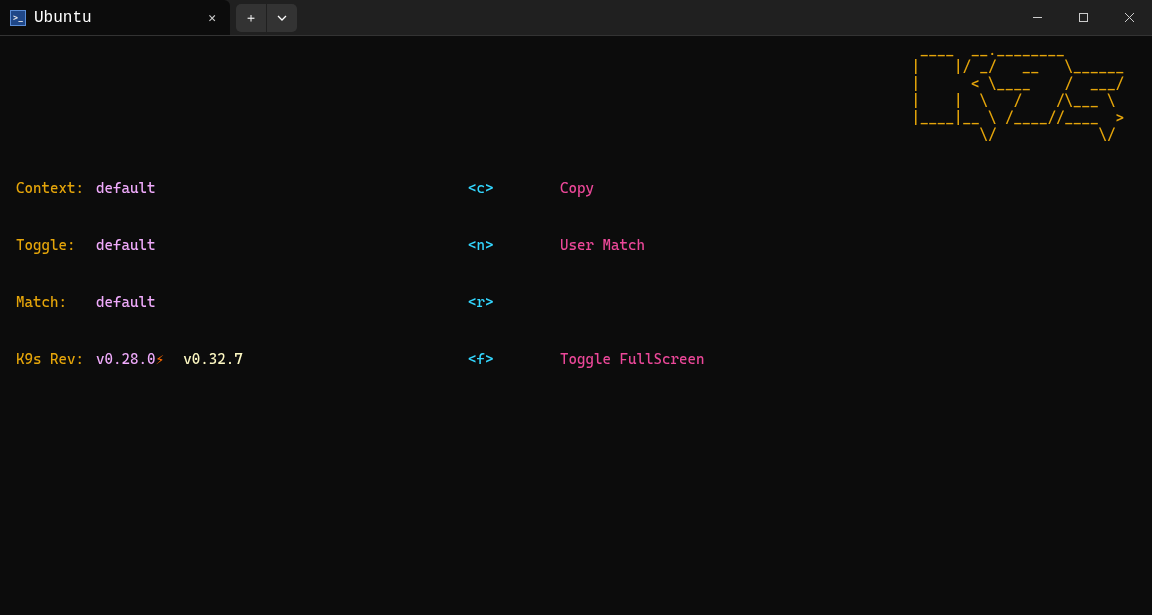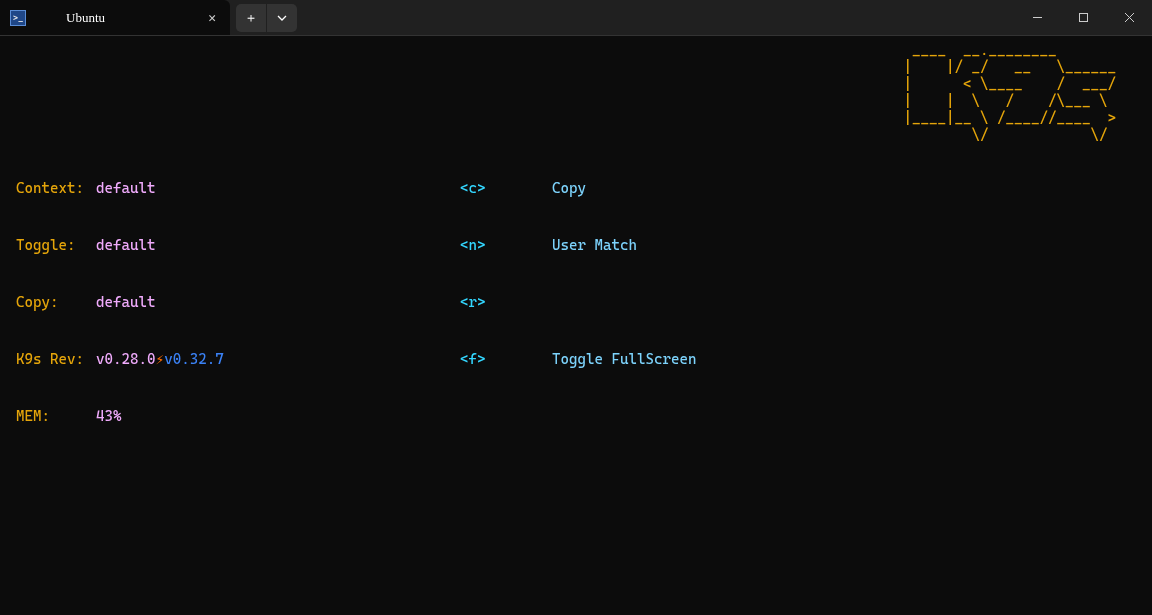--- a/index.html
+++ b/index.html
@@ -33,21 +33,21 @@
   .tab-icon {
     width: 16px; height: 16px;
     background: #1f4788;
     border: 1px solid #5a8dd6;
     display: inline-flex;
     align-items: center;
     justify-content: center;
     font-size: 9px;
     color: #e8e8e8;
   }
-  .tab-title { color: #ffffff; font-family: Liberation Serif, serif; font-size: 13px; margin-left: 32px; }
+  .tab-title { color: #ffffff; font-family: Liberation Mono, monospace; font-size: 16px; }
   .tab-close { margin-left: auto; color: #cccccc; font-size: 13px; cursor: pointer; }
   .newtab-group { display: flex; align-items: center; padding: 4px 6px; gap: 0; }
   .newtab-btn, .dropdown-btn {
     width: 30px; height: 28px;
     background: #333333;
     display: flex; align-items: center; justify-content: center;
     color: #ffffff; font-size: 13px;
     cursor: pointer;
   }
   .newtab-btn { border-top-left-radius: 5px; border-bottom-left-radius: 5px; margin-right:1px;}
@@ -65,39 +65,39 @@
   .wc-btn svg { width: 11px; height: 11px; }
 
   .terminal {
     padding: 10px 16px 8px 16px;
     line-height: 19px;
     white-space: pre;
     position: relative;
   }
   .orange { color: #e5a50a; }
   .skyblue { color: #33d7ff; }
-  .gray { color: #7dd3fc; }
+  .gray { color: #ec4899; }
   .white { color: #f0abfc; }
-  .lightorange { color: #3b82f6; }
+  .lightorange { color: #fef9c3; margin-left: 19px; }
   .bolt { color: #ff6a00; }
 
   .header-grid {
     display: flex;
-    gap: 4px;
+    gap: 12px;
   }
   .col-left { width: 440px; }
   .col-mid { flex: 1; }
   .row { display: flex; }
   .lbl { display: inline-block; }
   .w-ctx { width: 80px; }
   .w-key { width: 92px; }
 
   .ascii-logo {
     position: absolute;
-    right: 36px;
+    right: 28px;
     top: 6px;
     color: #e5a50a;
     font-size: 14.5px;
     line-height: 17px;
     white-space: pre;
   }
 </style>
 </head>
 <body>
 
@@ -141,23 +141,22 @@
 |    |/ _/   __   \______
 |      &lt; \____    /  ___/
 |    |  \   /    /\___ \ 
 |____|__ \ /____//____  &gt;
         \/            \/ </div>
 
   <div class="header-grid">
     <div class="col-left">
       <div class="row"><span class="orange lbl w-ctx">Context:</span><span class="white">default</span></div>
       <div class="row"><span class="orange lbl w-ctx">Toggle:</span><span class="white">default</span></div>
-      <div class="row"><span class="orange lbl w-ctx">Copy:</span><span class="white">default</span></div>
+      <div class="row"><span class="orange lbl w-ctx">Match:</span><span class="white">default</span></div>
       <div class="row"><span class="orange lbl w-ctx">K9s Rev:</span><span class="white">v0.28.0</span> <span class="bolt">⚡</span><span class="lightorange">v0.32.7</span></div>
-      <div class="row"><span class="orange lbl w-ctx">MEM:</span><span class="white">43%</span></div>
     </div>
     <div class="col-mid">
       <div class="row"><span class="skyblue lbl w-key">&lt;c&gt;</span><span class="gray">Copy</span></div>
       <div class="row"><span class="skyblue lbl w-key">&lt;n&gt;</span><span class="gray">User Match</span></div>
       <div class="row"><span class="skyblue lbl w-key">&lt;r&gt;</span></div>
       <div class="row"><span class="skyblue lbl w-key">&lt;f&gt;</span><span class="gray">Toggle FullScreen</span></div>
     </div>
   </div>
 
   

